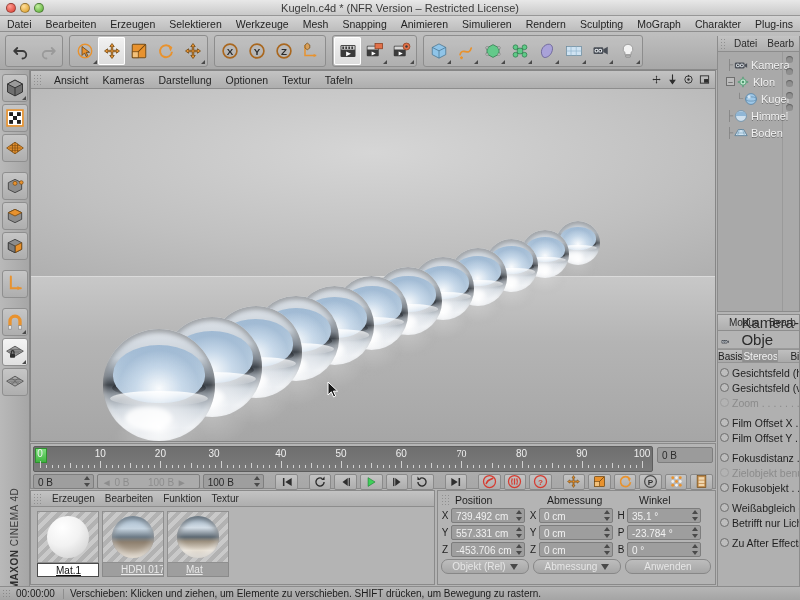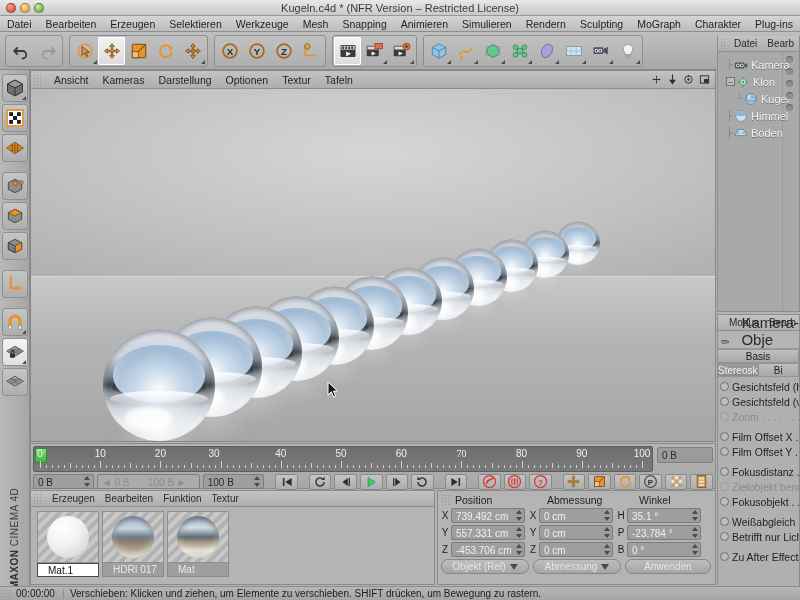--- a/index.html
+++ b/index.html
@@ -199,21 +199,21 @@
 
   
   .attrmgr {
     position:absolute; left:717px; top:314px; width:83px; height:352px;
     background:#b0b0b0; border:1px solid #8c8c8c; overflow:hidden;
   }
   .attr-obj {
     height:18px; display:flex; align-items:flex-end; gap:12px; padding-left:3px;
     background:#b4b4b4; border-bottom:1px solid #9a9a9a; font-size:15px;
   }
-  .attr-tabs { display:flex; flex-direction:column;justify-content:space-between; }
+  .attr-tabs { display:flex; flex-direction:row;justify-content:space-between; }
   .attr-tabrow { display:flex; }
   .attr-tab {
     flex:1; text-align:center; font-size:10px; line-height:14px; height:14px;
     background:linear-gradient(#bfbfbf,#a9a9a9); border:1px solid #949494;
     border-left:none; color:#222; overflow:hidden; white-space:nowrap; cursor:default;
   }
   .attr-tab.active { background:linear-gradient(#9b9b9b,#8d8d8d); color:#f2f2f2; }
   .attr-list { padding-top:2px; }
   .attr-row {
     display:flex; align-items:center; height:15px; font-size:10.5px;
@@ -275,23 +275,23 @@
   }
   .mat-items { display:flex; gap:3px; padding:4px 0 0 6px; }
   .mat-item { width:62px; cursor:default; }
   .mat-thumb {
     width:62px;height:52px; border:1px solid #8f8f8f;
     background:
       repeating-linear-gradient(-45deg,#c9c9c9 0 4px,#b2b2b2 4px 8px);
     display:flex;align-items:center;justify-content:center;
   }
   .mat-name {
-    font-size:10px; color:#e9e9e9; text-align:left; padding-left:10px;
+    font-size:10px; color:#e9e9e9; text-align:left; padding-left:18px;
     background:#9e9e9e; border:1px solid #8a8a8a; border-top:none; height:14px; line-height:13px;
-    white-space:nowrap; overflow:hidden;
+    white-space:nowrap; overflow:hidden;text-decoration:underline;
   }
   .mat-name.editing { background:#ffffff; color:#101010; border:1px solid #4a4a4a; }
 
   
   .coord {
     position:absolute; left:437px; top:490px; width:279px; height:95px;
     background:#b4b4b4; border:1px solid #8a8a8a; padding:2px 3px;
   }
   .coord-head { display:flex; align-items:center; height:14px; font-size:10.5px; color:#1f1f1f; }
   .coord-head .h { font-weight:normal; }

